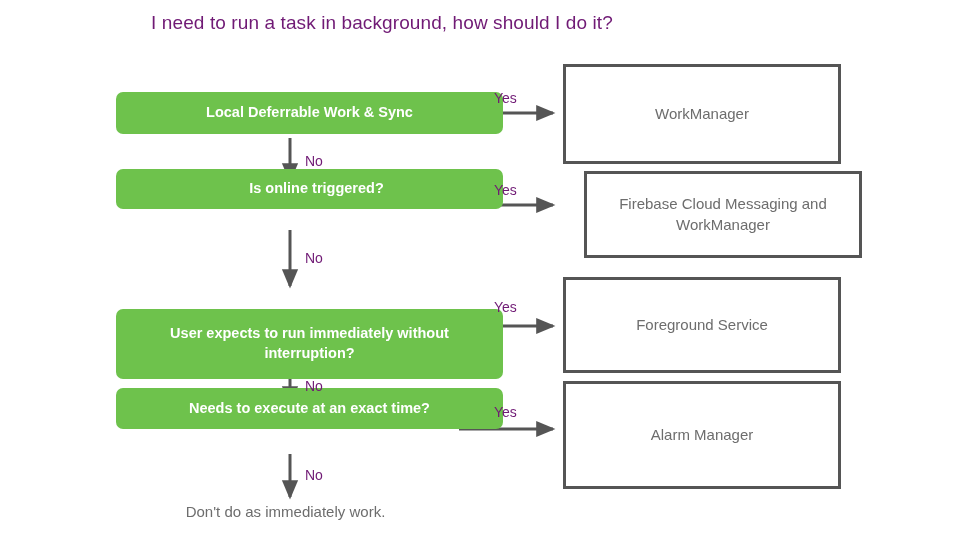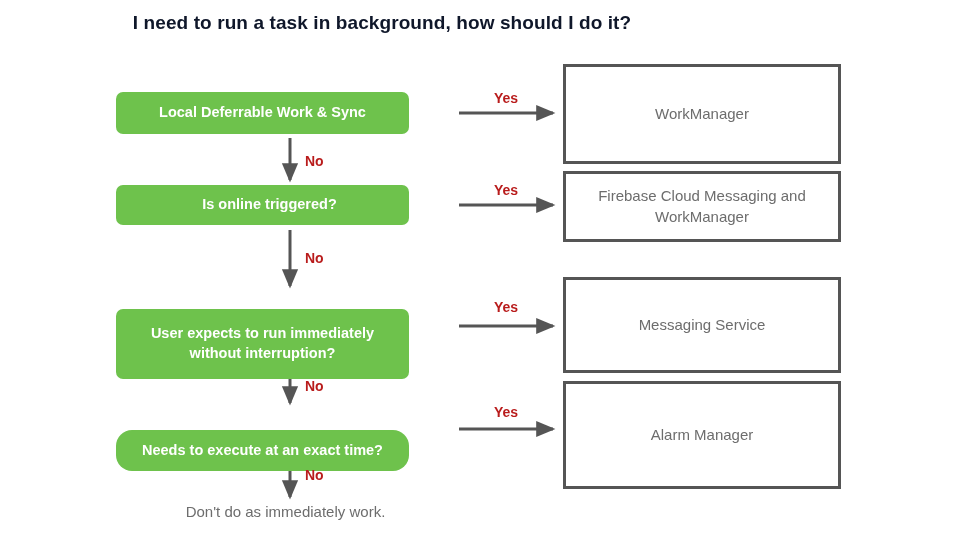--- a/index.html
+++ b/index.html
@@ -20,76 +20,75 @@
     width: 960px;
     height: 540px;
   }
   .title {
     position: absolute;
     left: 0;
     top: 12px;
     width: 764px;
     text-align: center;
     font-size: 19px;
-    font-weight: bold;
-    color: #0f172a;
+    font-weight: normal;
+    color: #701a75;
     letter-spacing: 0.1px;
   }
   
   .decision {
     position: absolute;
     left: 116px;
-    width: 293px;
+    width: 387px;
     background: #6ec24c;
     border-radius: 7px;
     color: #ffffff;
     font-size: 14.5px;
     font-weight: bold;
     display: flex;
     align-items: center;
     justify-content: center;
     text-align: center;
     line-height: 1.35;
     box-sizing: border-box;
     padding: 0 10px;
   }
   .d1 { top: 92px;  height: 42px; }
-  .d2 { top: 185px; height: 40px; padding-left: 24px; }
+  .d2 { top: 169px; height: 40px; padding-left: 24px; }
   .d3 { top: 291px; height: 70px; margin-top: 18px; }
-  .d4 { top: 430px; height: 41px; border-radius: 16px; }
+  .d4 { top: 388px; height: 41px; }
 
   
   .outcome {
     position: absolute;
     left: 563px;
     width: 278px;
     border: 3px solid #555555;
     background: #ffffff;
     color: #6d6d6d;
     font-size: 15px;
     display: flex;
     align-items: center;
     justify-content: center;
     text-align: center;
     line-height: 1.35;
     box-sizing: border-box;
     padding: 0 12px;
   }
   .o1 { top: 64px;  height: 100px; }
-  .o2 { top: 171px; height: 71px; }
+  .o2 { top: 171px; height: 87px; margin-left: 21px; }
   .o3 { top: 277px; height: 96px; }
   .o4 { top: 381px; height: 108px; }
 
   
   .edge-label {
     position: absolute;
-    color: #b91c1c;
+    color: #701a75;
     font-size: 14px;
     white-space: nowrap;
-    font-weight: bold;
   }
   .yes1 { left: 494px; top: 90px; }
   .yes2 { left: 494px; top: 182px; }
   .yes3 { left: 494px; top: 299px; }
   .yes4 { left: 494px; top: 404px; }
   .no1  { left: 305px; top: 153px; }
   .no2  { left: 305px; top: 250px; }
   .no3  { left: 305px; top: 378px; }
   .no4  { left: 305px; top: 467px; }
 
@@ -144,21 +143,21 @@
     </g>
   </svg>
 
   <div class="decision d1">Local Deferrable Work &amp; Sync</div>
   <div class="decision d2">Is online triggered?</div>
   <div class="decision d3">User expects to run immediately without interruption?</div>
   <div class="decision d4">Needs to execute at an exact time?</div>
 
   <div class="outcome o1">WorkManager</div>
   <div class="outcome o2">Firebase Cloud Messaging and WorkManager</div>
-  <div class="outcome o3">Messaging Service</div>
+  <div class="outcome o3">Foreground Service</div>
   <div class="outcome o4">Alarm Manager</div>
 
   <div class="edge-label yes1">Yes</div>
   <div class="edge-label yes2">Yes</div>
   <div class="edge-label yes3">Yes</div>
   <div class="edge-label yes4">Yes</div>
 
   <div class="edge-label no1">No</div>
   <div class="edge-label no2">No</div>
   <div class="edge-label no3">No</div>

